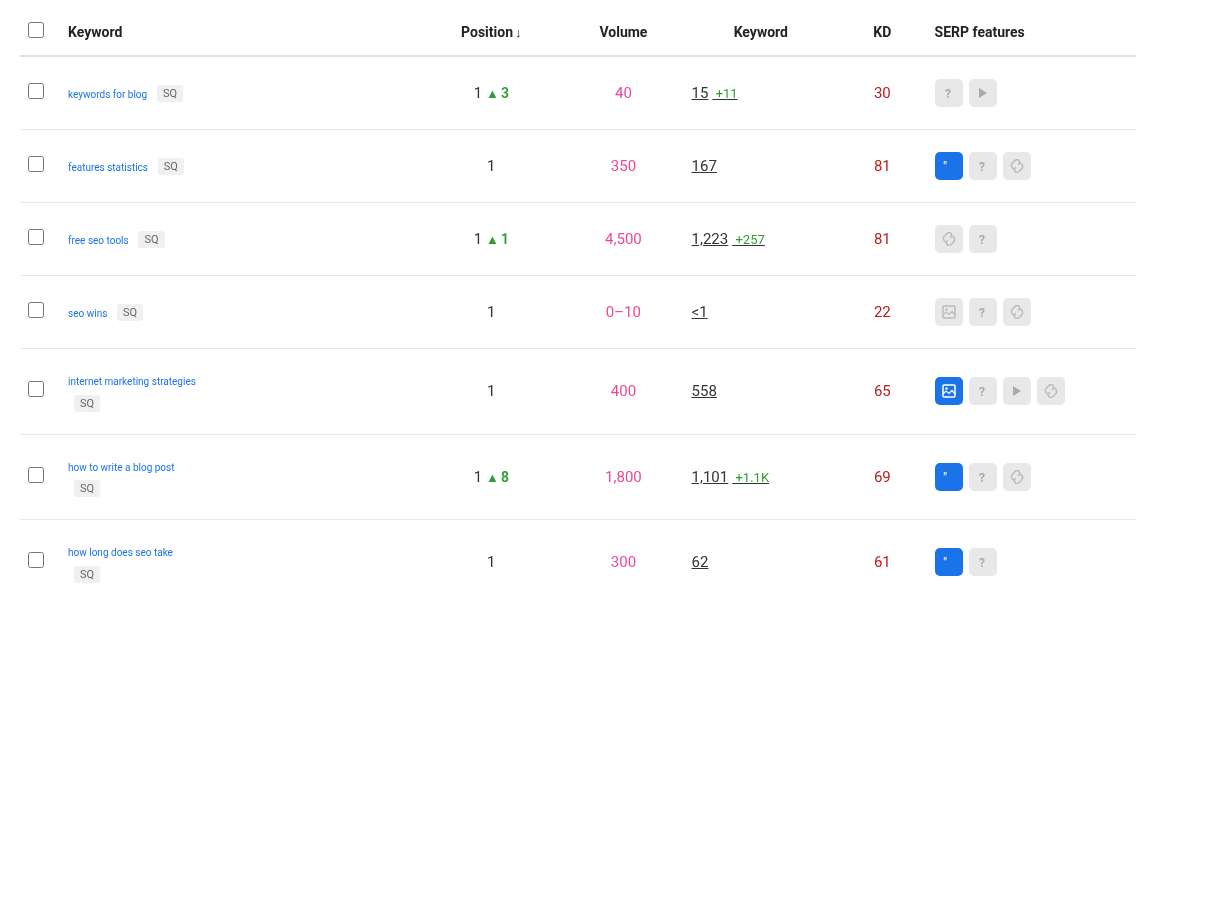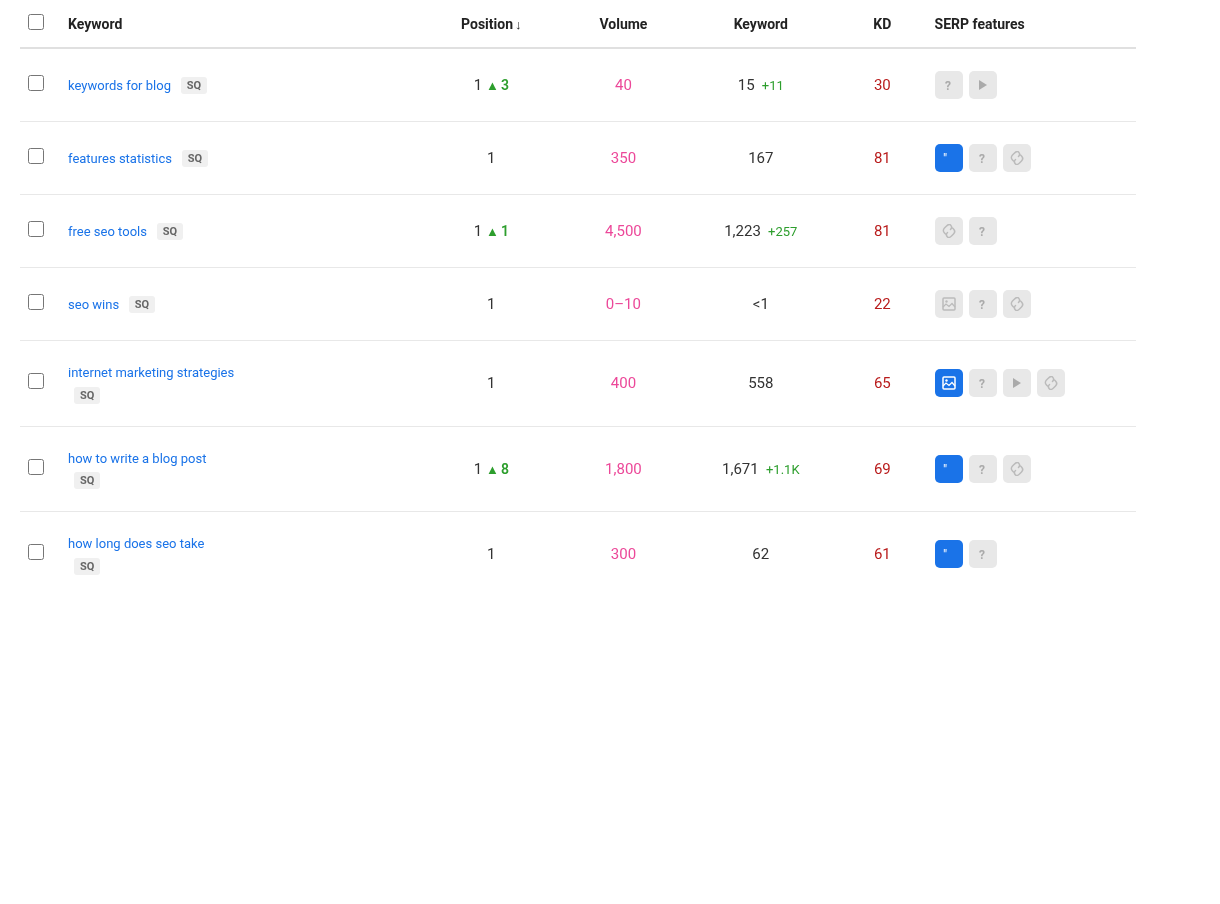--- a/index.html
+++ b/index.html
@@ -4,21 +4,21 @@
   <style>
     * { box-sizing: border-box; margin: 0; padding: 0; }
     body {
       font-family: -apple-system, BlinkMacSystemFont, "Segoe UI", Roboto, sans-serif;
       background: #fff;
       color: #333;
       font-size: 15px;
     }
     .table-wrapper {
       width: 1156px;
-      padding: 0 20px;
+      padding: 8px 20px;
     }
     table {
       width: 100%;
       border-collapse: collapse;
     }
     thead tr {
       border-bottom: 2px solid #e0e0e0;
     }
     thead th {
       padding: 14px 10px;
@@ -40,21 +40,21 @@
     }
     tbody tr:last-child { border-bottom: none; }
 
     tbody td {
       padding: 22px 10px;
       vertical-align: middle;
     }
     td.col-keyword { width: 340px; }
     td.col-position { text-align: center; }
     td.col-volume { text-align: center; color: #ec4899; }
-    td.col-traffic { text-align: center; color: #333; }
+    td.col-traffic { text-align: left; color: #333; text-decoration: underline; }
     td.col-kd { text-align: center; color: #b91c1c; }
     td.col-serp { text-align: left; }
 
     .checkbox-cell {
       width: 36px;
       padding: 22px 8px;
       vertical-align: middle;
     }
     .checkbox-header {
       width: 36px;
@@ -65,30 +65,30 @@
     input[type="checkbox"] {
       width: 16px;
       height: 16px;
       cursor: pointer;
       accent-color: #1a73e8;
     }
 
     .keyword-link {
       color: #1a73e8;
       text-decoration: none;
-      font-size: 13px;
+      font-size: 10px;
       font-weight: 400;
     }
 
     .sq-badge {
       display: inline-block;
       background: #f0f0f0;
       color: #666;
       font-size: 11px;
-      font-weight: 700;
+      font-weight: 400;
       padding: 2px 6px;
       border-radius: 3px;
       margin-left: 6px;
       vertical-align: middle;
     }
     .keyword-line2 {
       display: block;
       margin-top: 4px;
     }
 
@@ -310,21 +310,21 @@
           </td>
         </tr>
         <tr>
           <td class="checkbox-cell"><input type="checkbox" style=""></td>
           <td class="col-keyword">
       <a href="#" class="keyword-link">how to write a blog post</a>
       <span class="keyword-line2"><span class="sq-badge">SQ</span></span>
     </td>
           <td class="col-position"><span class="pos-number">1</span><span class="pos-up">▲</span><span class="pos-change">8</span></td>
           <td class="col-volume"><span>1,800</span></td>
-          <td class="col-traffic"><span>1,671</span><span class="traffic-plus"> +1.1K</span></td>
+          <td class="col-traffic"><span>1,101</span><span class="traffic-plus"> +1.1K</span></td>
           <td class="col-kd"><span>69</span></td>
           <td class="col-serp">
             <div class="serp-icons">
               <div class="serp-icon active-blue" title="featured snippet">
                 <svg width="14" height="14" viewBox="0 0 14 14" fill="none" xmlns="http://www.w3.org/2000/svg">
       <text x="1" y="12" font-size="13" fill="#fff">"</text>
     </svg>
               </div>
               <div class="serp-icon inactive-gray" title="faq">
                 <svg width="14" height="14" viewBox="0 0 14 14" xmlns="http://www.w3.org/2000/svg">

